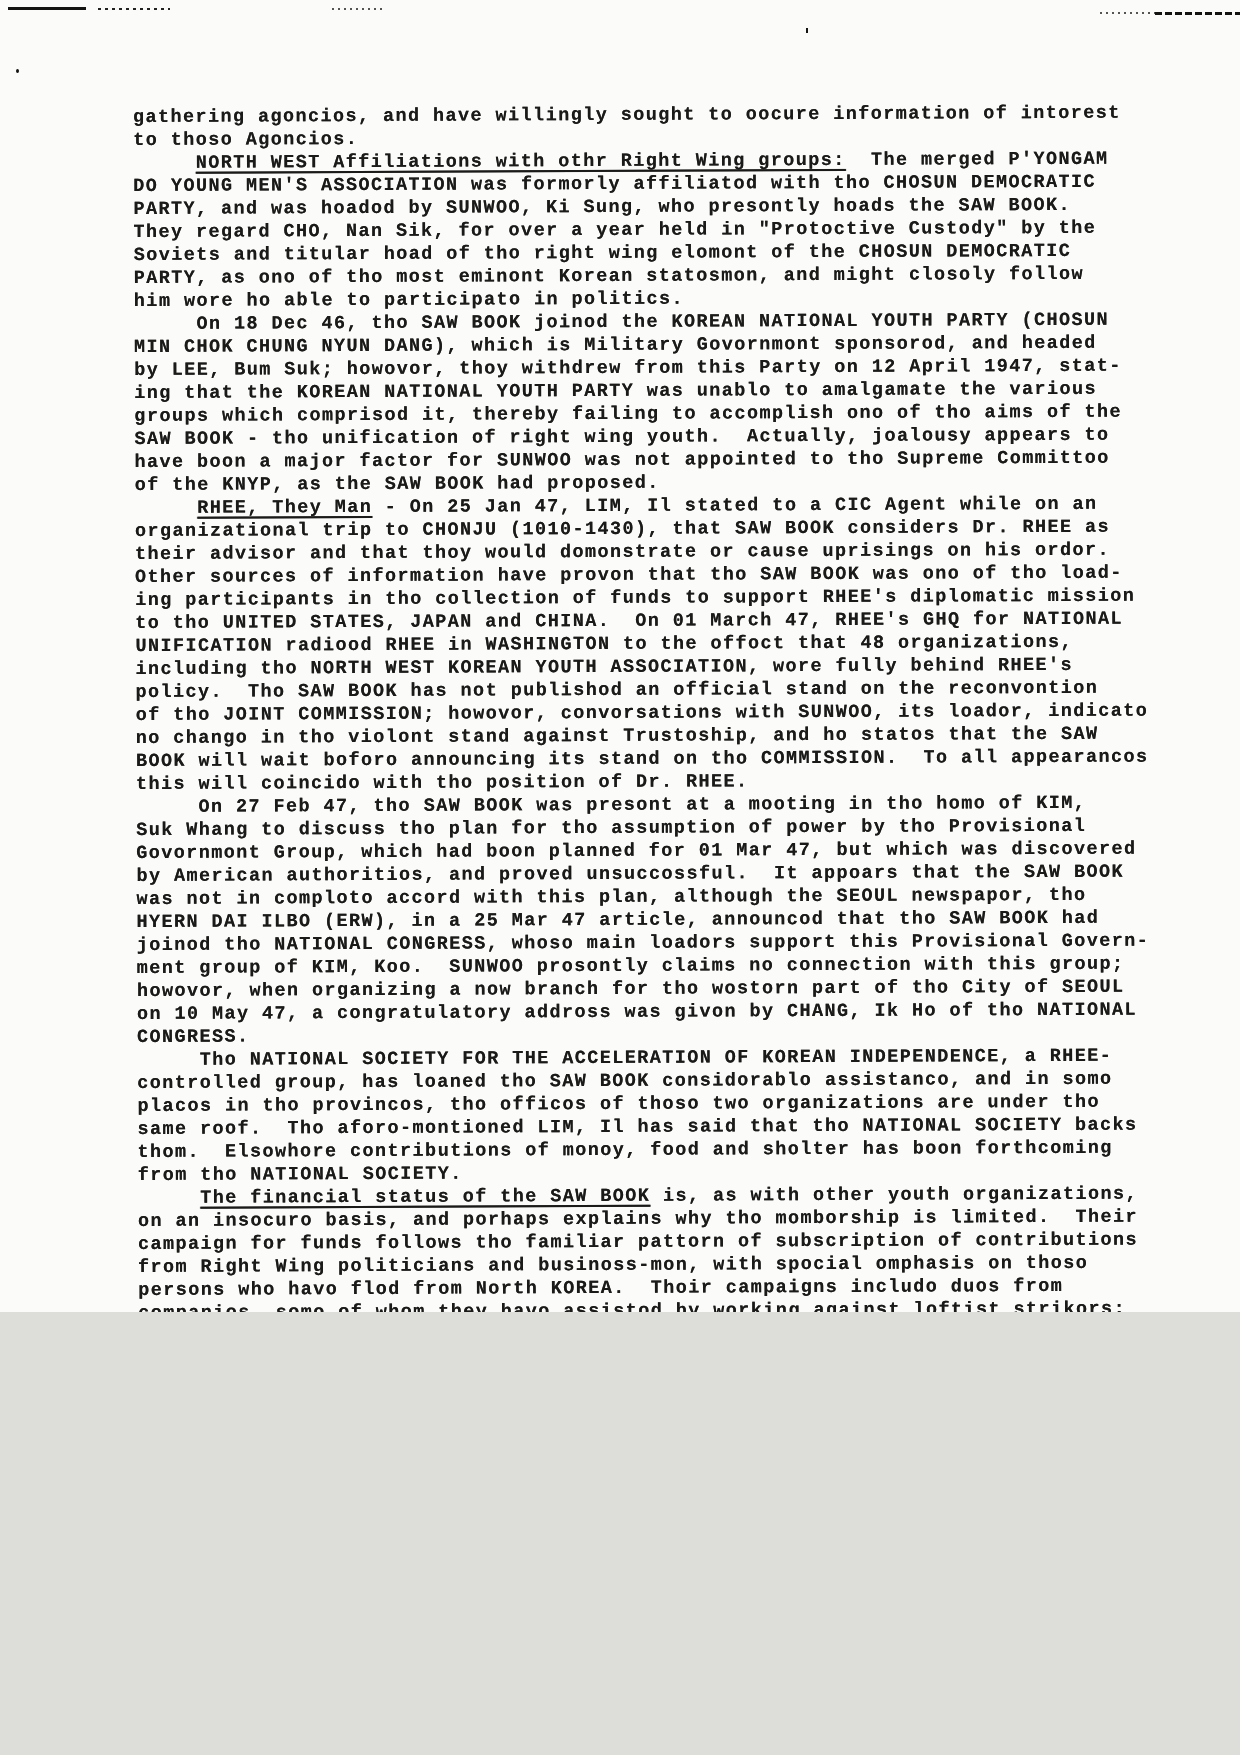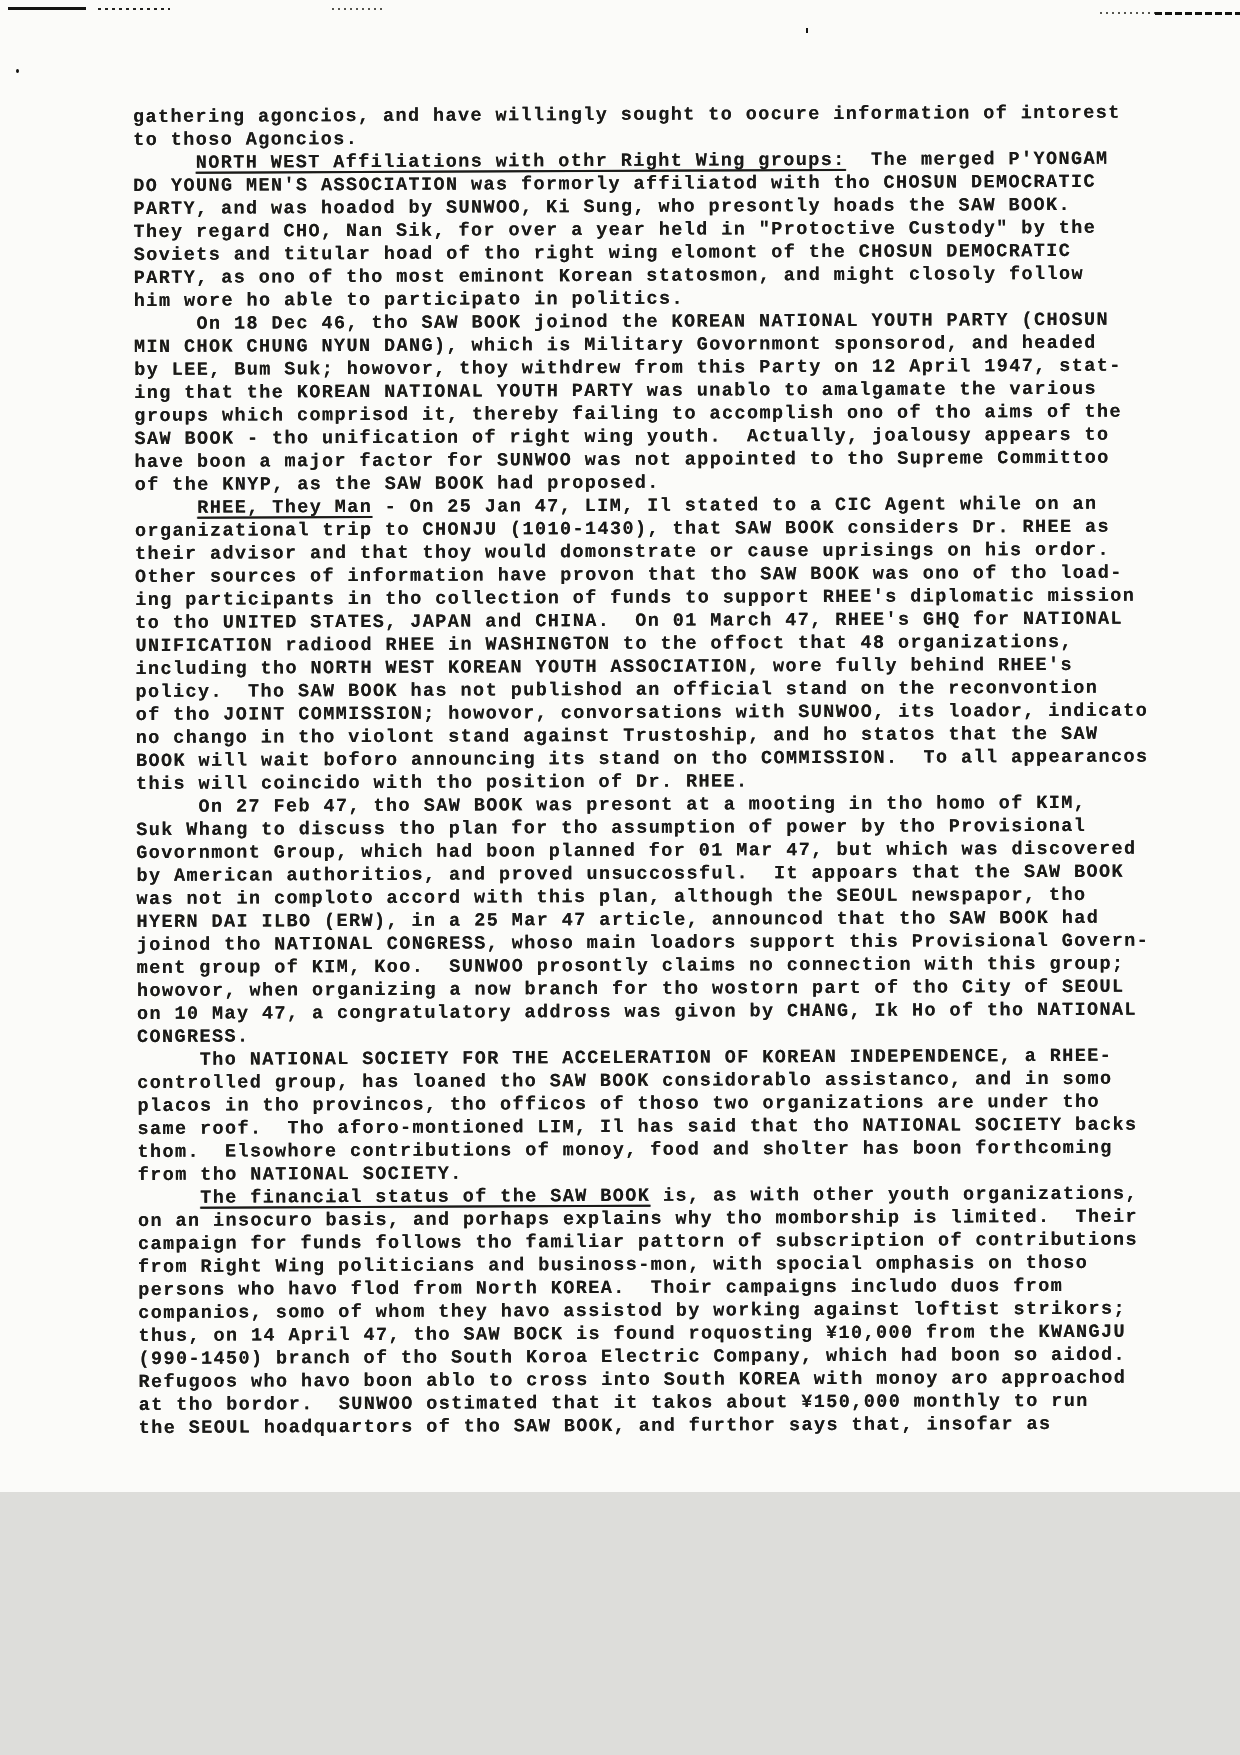--- a/index.html
+++ b/index.html
@@ -1,18 +1,18 @@
 <!DOCTYPE html>
 <html><head>
 <meta charset="utf-8">
 <style>
   html,body{margin:0;padding:0;background:#ddddda;}
   .sheet{
     position:relative;
-    width:1240px;height:1492px;
+    width:1240px;height:1312px;
     background:#fbfbf9;
     overflow:hidden;
     font-family:"Liberation Mono",monospace;
   }
   .content{
     position:absolute;
     left:133px;top:106px;
     width:1044px;
     transform:rotate(-0.25deg);
     transform-origin:0 0;

